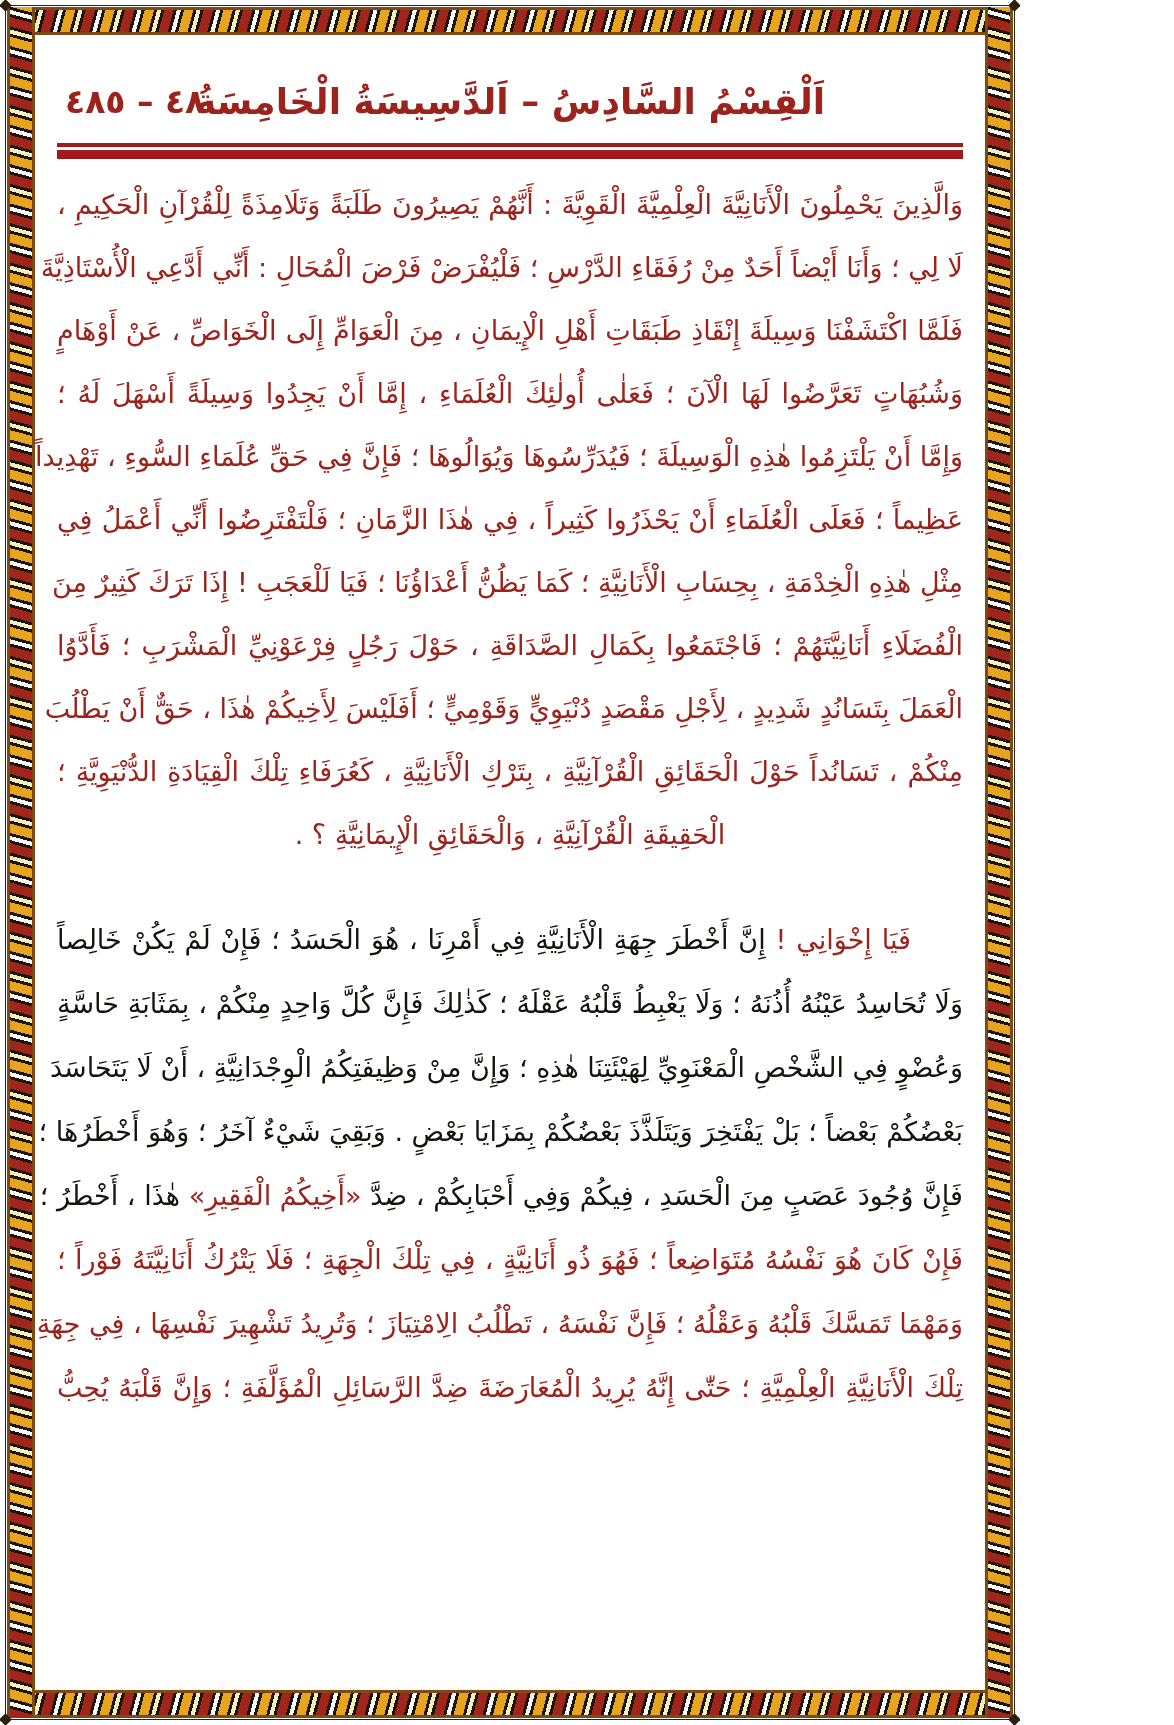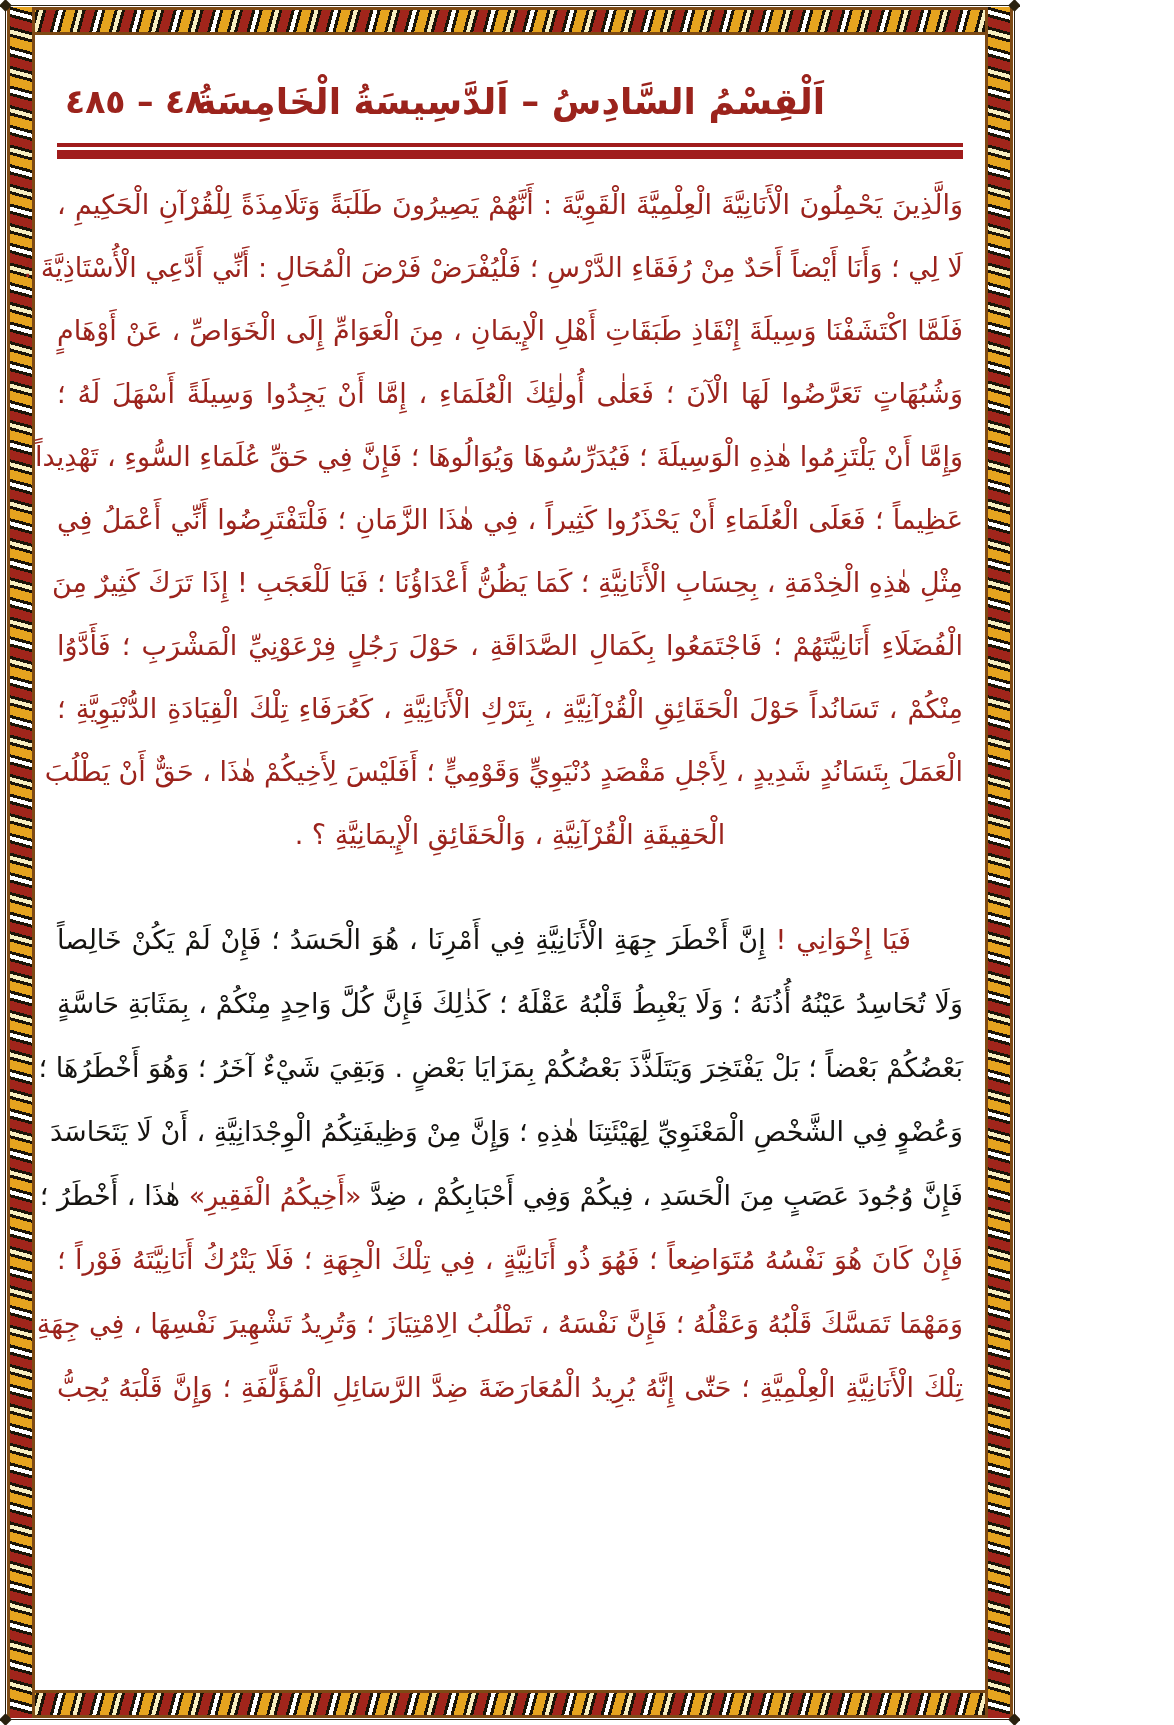--- a/index.html
+++ b/index.html
@@ -149,30 +149,30 @@
 
     <section class="para para-red">
       <span class="line">وَالَّذِينَ يَحْمِلُونَ الْأَنَانِيَّةَ الْعِلْمِيَّةَ الْقَوِيَّةَ : أَنَّهُمْ يَصِيرُونَ طَلَبَةً وَتَلَامِذَةً لِلْقُرْآنِ الْحَكِيمِ ،</span>
       <span class="line">لَا لِي ؛ وَأَنَا أَيْضاً أَحَدٌ مِنْ رُفَقَاءِ الدَّرْسِ ؛ فَلْيُفْرَضْ فَرْضَ الْمُحَالِ : أَنِّي أَدَّعِي الْأُسْتَاذِيَّةَ ؛</span>
       <span class="line">فَلَمَّا اكْتَشَفْنَا وَسِيلَةَ إِنْقَاذِ طَبَقَاتِ أَهْلِ الْإِيمَانِ ، مِنَ الْعَوَامِّ إِلَى الْخَوَاصِّ ، عَنْ أَوْهَامٍ</span>
       <span class="line">وَشُبُهَاتٍ تَعَرَّضُوا لَهَا الْآنَ ؛ فَعَلٰى أُولٰئِكَ الْعُلَمَاءِ ، إِمَّا أَنْ يَجِدُوا وَسِيلَةً أَسْهَلَ لَهُ ؛</span>
       <span class="line">وَإِمَّا أَنْ يَلْتَزِمُوا هٰذِهِ الْوَسِيلَةَ ؛ فَيُدَرِّسُوهَا وَيُوَالُوهَا ؛ فَإِنَّ فِي حَقِّ عُلَمَاءِ السُّوءِ ، تَهْدِيداً</span>
       <span class="line">عَظِيماً ؛ فَعَلَى الْعُلَمَاءِ أَنْ يَحْذَرُوا كَثِيراً ، فِي هٰذَا الزَّمَانِ ؛ فَلْتَفْتَرِضُوا أَنِّي أَعْمَلُ فِي</span>
       <span class="line">مِثْلِ هٰذِهِ الْخِدْمَةِ ، بِحِسَابِ الْأَنَانِيَّةِ ؛ كَمَا يَظُنُّ أَعْدَاؤُنَا ؛ فَيَا لَلْعَجَبِ ! إِذَا تَرَكَ كَثِيرٌ مِنَ</span>
       <span class="line">الْفُضَلَاءِ أَنَانِيَّتَهُمْ ؛ فَاجْتَمَعُوا بِكَمَالِ الصَّدَاقَةِ ، حَوْلَ رَجُلٍ فِرْعَوْنِيِّ الْمَشْرَبِ ؛ فَأَدَّوُا</span>
+      <span class="line">الْعَمَلَ بِتَسَانُدٍ شَدِيدٍ ، لِأَجْلِ مَقْصَدٍ دُنْيَوِيٍّ وَقَوْمِيٍّ ؛ أَفَلَيْسَ لِأَخِيكُمْ هٰذَا ، حَقٌّ أَنْ يَطْلُبَ</span>
       <span class="line">مِنْكُمْ ، تَسَانُداً حَوْلَ الْحَقَائِقِ الْقُرْآنِيَّةِ ، بِتَرْكِ الْأَنَانِيَّةِ ، كَعُرَفَاءِ تِلْكَ الْقِيَادَةِ الدُّنْيَوِيَّةِ ؛</span>
-      <span class="line">الْعَمَلَ بِتَسَانُدٍ شَدِيدٍ ، لِأَجْلِ مَقْصَدٍ دُنْيَوِيٍّ وَقَوْمِيٍّ ؛ أَفَلَيْسَ لِأَخِيكُمْ هٰذَا ، حَقٌّ أَنْ يَطْلُبَ</span>
       <span class="line line-center">الْحَقِيقَةِ الْقُرْآنِيَّةِ ، وَالْحَقَائِقِ الْإِيمَانِيَّةِ ؟ .</span>
     </section>
 
     <section class="para para-black">
       <span class="line line-indent"><span class="red-inline">فَيَا إِخْوَانِي !</span><span> إِنَّ أَخْطَرَ جِهَةِ الْأَنَانِيَّةِ فِي أَمْرِنَا ، هُوَ الْحَسَدُ ؛ فَإِنْ لَمْ يَكُنْ خَالِصاً</span></span>
       <span class="line">وَلَا تُحَاسِدُ عَيْنُهُ أُذُنَهُ ؛ وَلَا يَغْبِطُ قَلْبُهُ عَقْلَهُ ؛ كَذٰلِكَ فَإِنَّ كُلَّ وَاحِدٍ مِنْكُمْ ، بِمَثَابَةِ حَاسَّةٍ</span>
+      <span class="line">وَعُضْوٍ فِي الشَّخْصِ الْمَعْنَوِيِّ لِهَيْئَتِنَا هٰذِهِ ؛ وَإِنَّ مِنْ وَظِيفَتِكُمُ الْوِجْدَانِيَّةِ ، أَنْ لَا يَتَحَاسَدَ</span>
       <span class="line">بَعْضُكُمْ بَعْضاً ؛ بَلْ يَفْتَخِرَ وَيَتَلَذَّذَ بَعْضُكُمْ بِمَزَايَا بَعْضٍ . وَبَقِيَ شَيْءٌ آخَرُ ؛ وَهُوَ أَخْطَرُهَا ؛</span>
-      <span class="line">وَعُضْوٍ فِي الشَّخْصِ الْمَعْنَوِيِّ لِهَيْئَتِنَا هٰذِهِ ؛ وَإِنَّ مِنْ وَظِيفَتِكُمُ الْوِجْدَانِيَّةِ ، أَنْ لَا يَتَحَاسَدَ</span>
       <span class="line"><span>فَإِنَّ وُجُودَ عَصَبٍ مِنَ الْحَسَدِ ، فِيكُمْ وَفِي أَحْبَابِكُمْ ، ضِدَّ </span><span class="red-inline">«أَخِيكُمُ الْفَقِيرِ»</span><span> هٰذَا ، أَخْطَرُ ؛</span></span>
       <span class="line red-inline">فَإِنْ كَانَ هُوَ نَفْسُهُ مُتَوَاضِعاً ؛ فَهُوَ ذُو أَنَانِيَّةٍ ، فِي تِلْكَ الْجِهَةِ ؛ فَلَا يَتْرُكُ أَنَانِيَّتَهُ فَوْراً ؛</span>
       <span class="line red-inline">وَمَهْمَا تَمَسَّكَ قَلْبُهُ وَعَقْلُهُ ؛ فَإِنَّ نَفْسَهُ ، تَطْلُبُ الِامْتِيَازَ ؛ وَتُرِيدُ تَشْهِيرَ نَفْسِهَا ، فِي جِهَةِ</span>
       <span class="line red-inline">تِلْكَ الْأَنَانِيَّةِ الْعِلْمِيَّةِ ؛ حَتّٰى إِنَّهُ يُرِيدُ الْمُعَارَضَةَ ضِدَّ الرَّسَائِلِ الْمُؤَلَّفَةِ ؛ وَإِنَّ قَلْبَهُ يُحِبُّ</span>
     </section>
 
   </div>
 </div>
 
 </body></html>

